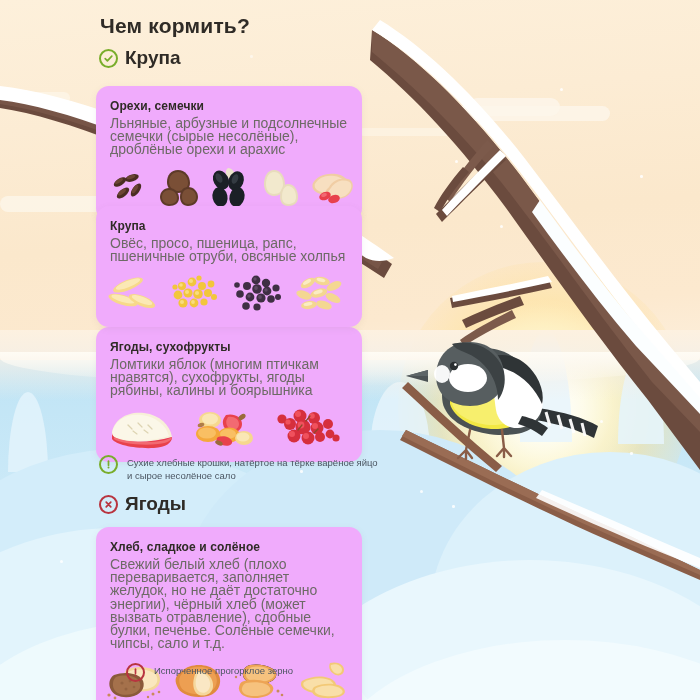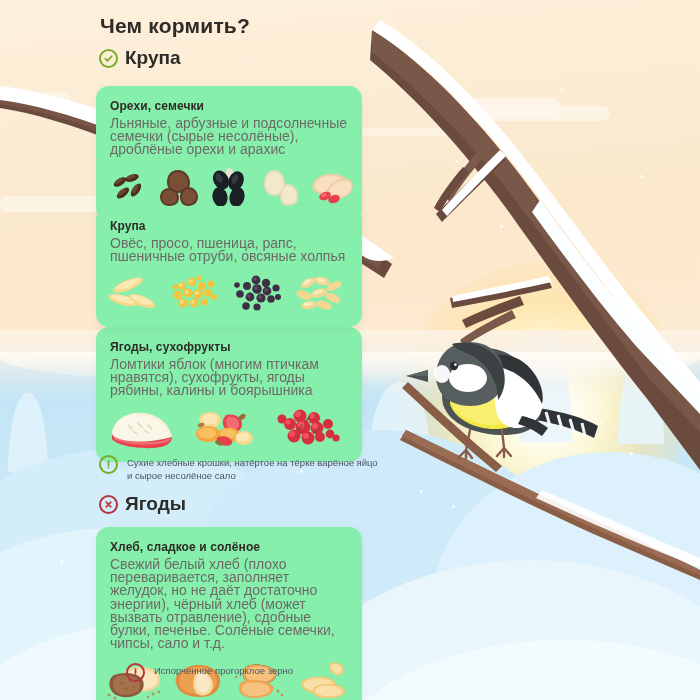--- a/index.html
+++ b/index.html
@@ -92,21 +92,21 @@
     display:flex;align-items:center;justify-content:center;
     box-sizing:border-box;
   }
   .ico-ok{border:2px solid #79ad2b;}
   .ico-no{border:2px solid #b8343f;}
   .ico-warn-g{border:2px solid #79ad2b;}
   .ico-warn-r{border:2px solid #b8343f;}
 
   .card{
     position:absolute;left:96px;width:266px;
-    background:#86efac;border-radius:13px;
+    background:#f0abfc;border-radius:13px;
     box-shadow:0 2px 7px rgba(120,110,95,.09);
   }
   .card-t{
     font-size:12px;font-weight:bold;color:#2f2b26;
     padding:13px 14px 0 14px;letter-spacing:.1px;
   }
   .card-d{
     font-size:14px;line-height:13.2px;color:#6d6a66;
     padding:4px 14px 0 14px;
   }

